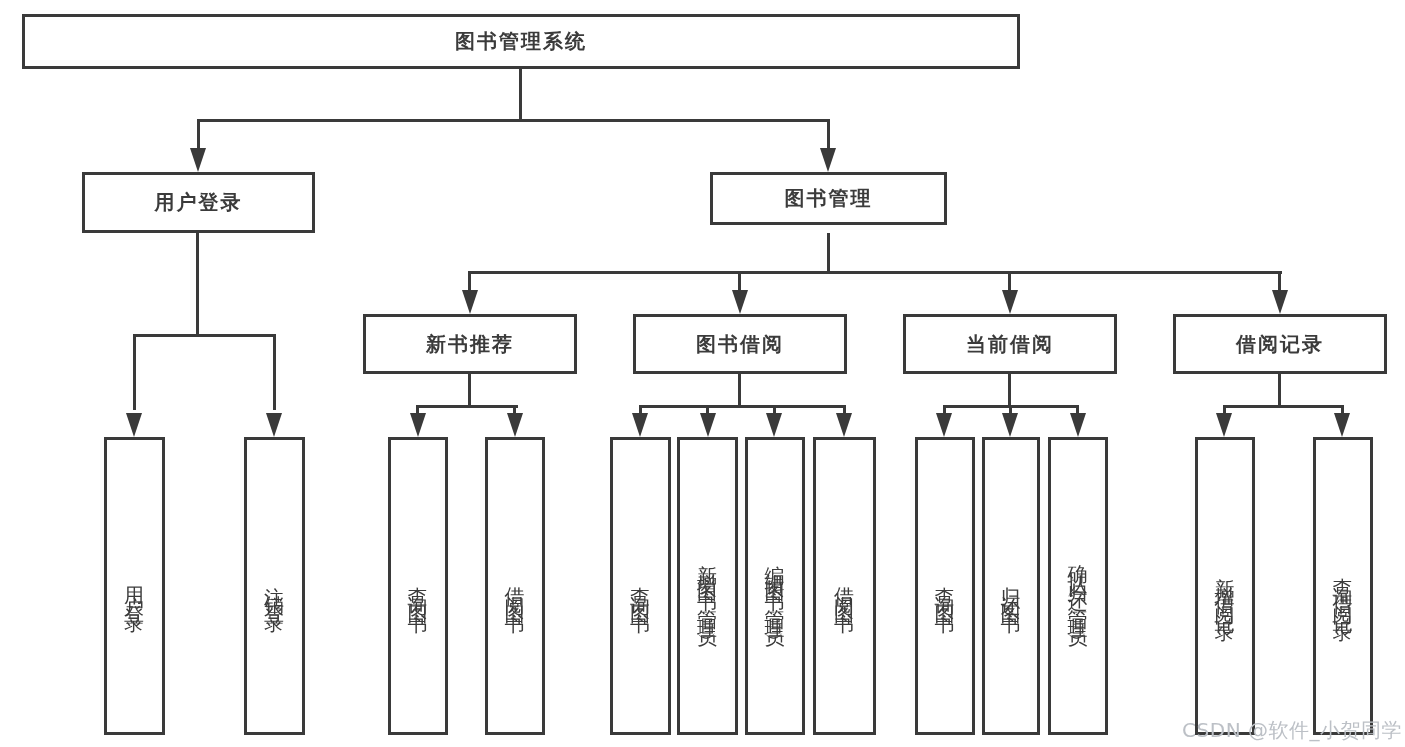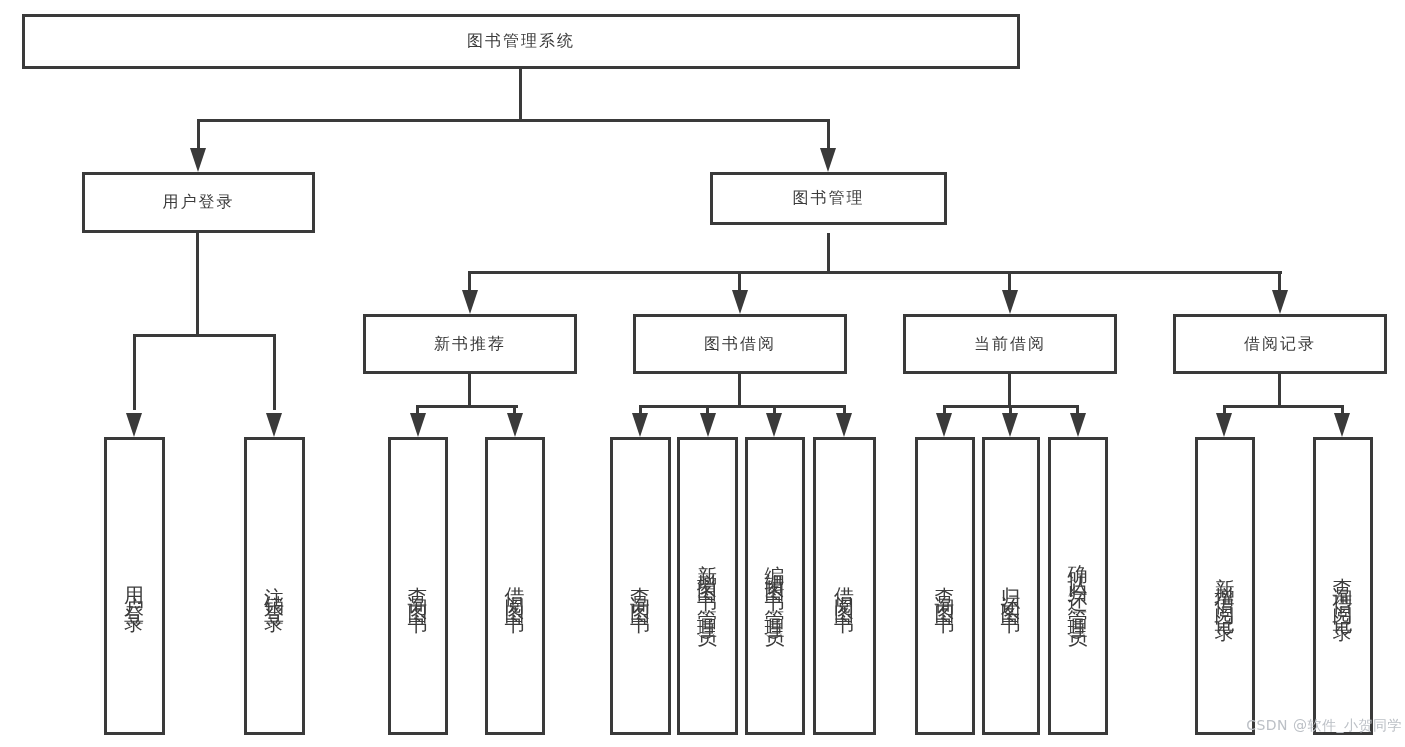--- a/index.html
+++ b/index.html
@@ -25,22 +25,23 @@
     box-sizing: border-box;
     border: 3px solid var(--line);
     background: #ffffff;
     display: flex;
     align-items: center;
     justify-content: center;
     color: var(--text);
     z-index: 1;
   }
   .hbox {
-    font-size: 16px;
+    font-size: 20px;
     letter-spacing: 2px;
+    font-weight: bold;
   }
   .vbox {
     writing-mode: vertical-rl;
     text-orientation: mixed;
     font-size: 20px;
     letter-spacing: 9px;
     line-height: 1.1;
     padding-top: 6px;
   }
   .hline, .vline, .stem {
@@ -54,21 +55,21 @@
     height: 0;
     border-left: 8px solid transparent;
     border-right: 8px solid transparent;
     border-top: 24px solid var(--line);
     z-index: 0;
   }
   .watermark {
     position: absolute;
     top: 717px;
     right: 3px;
-    font-size: 14px;
+    font-size: 20px;
     letter-spacing: 0.5px;
     color: var(--watermark);
     z-index: 2;
     white-space: nowrap;
   }
 </style>
 </head>
 <body>
 
 <div class="stage">

